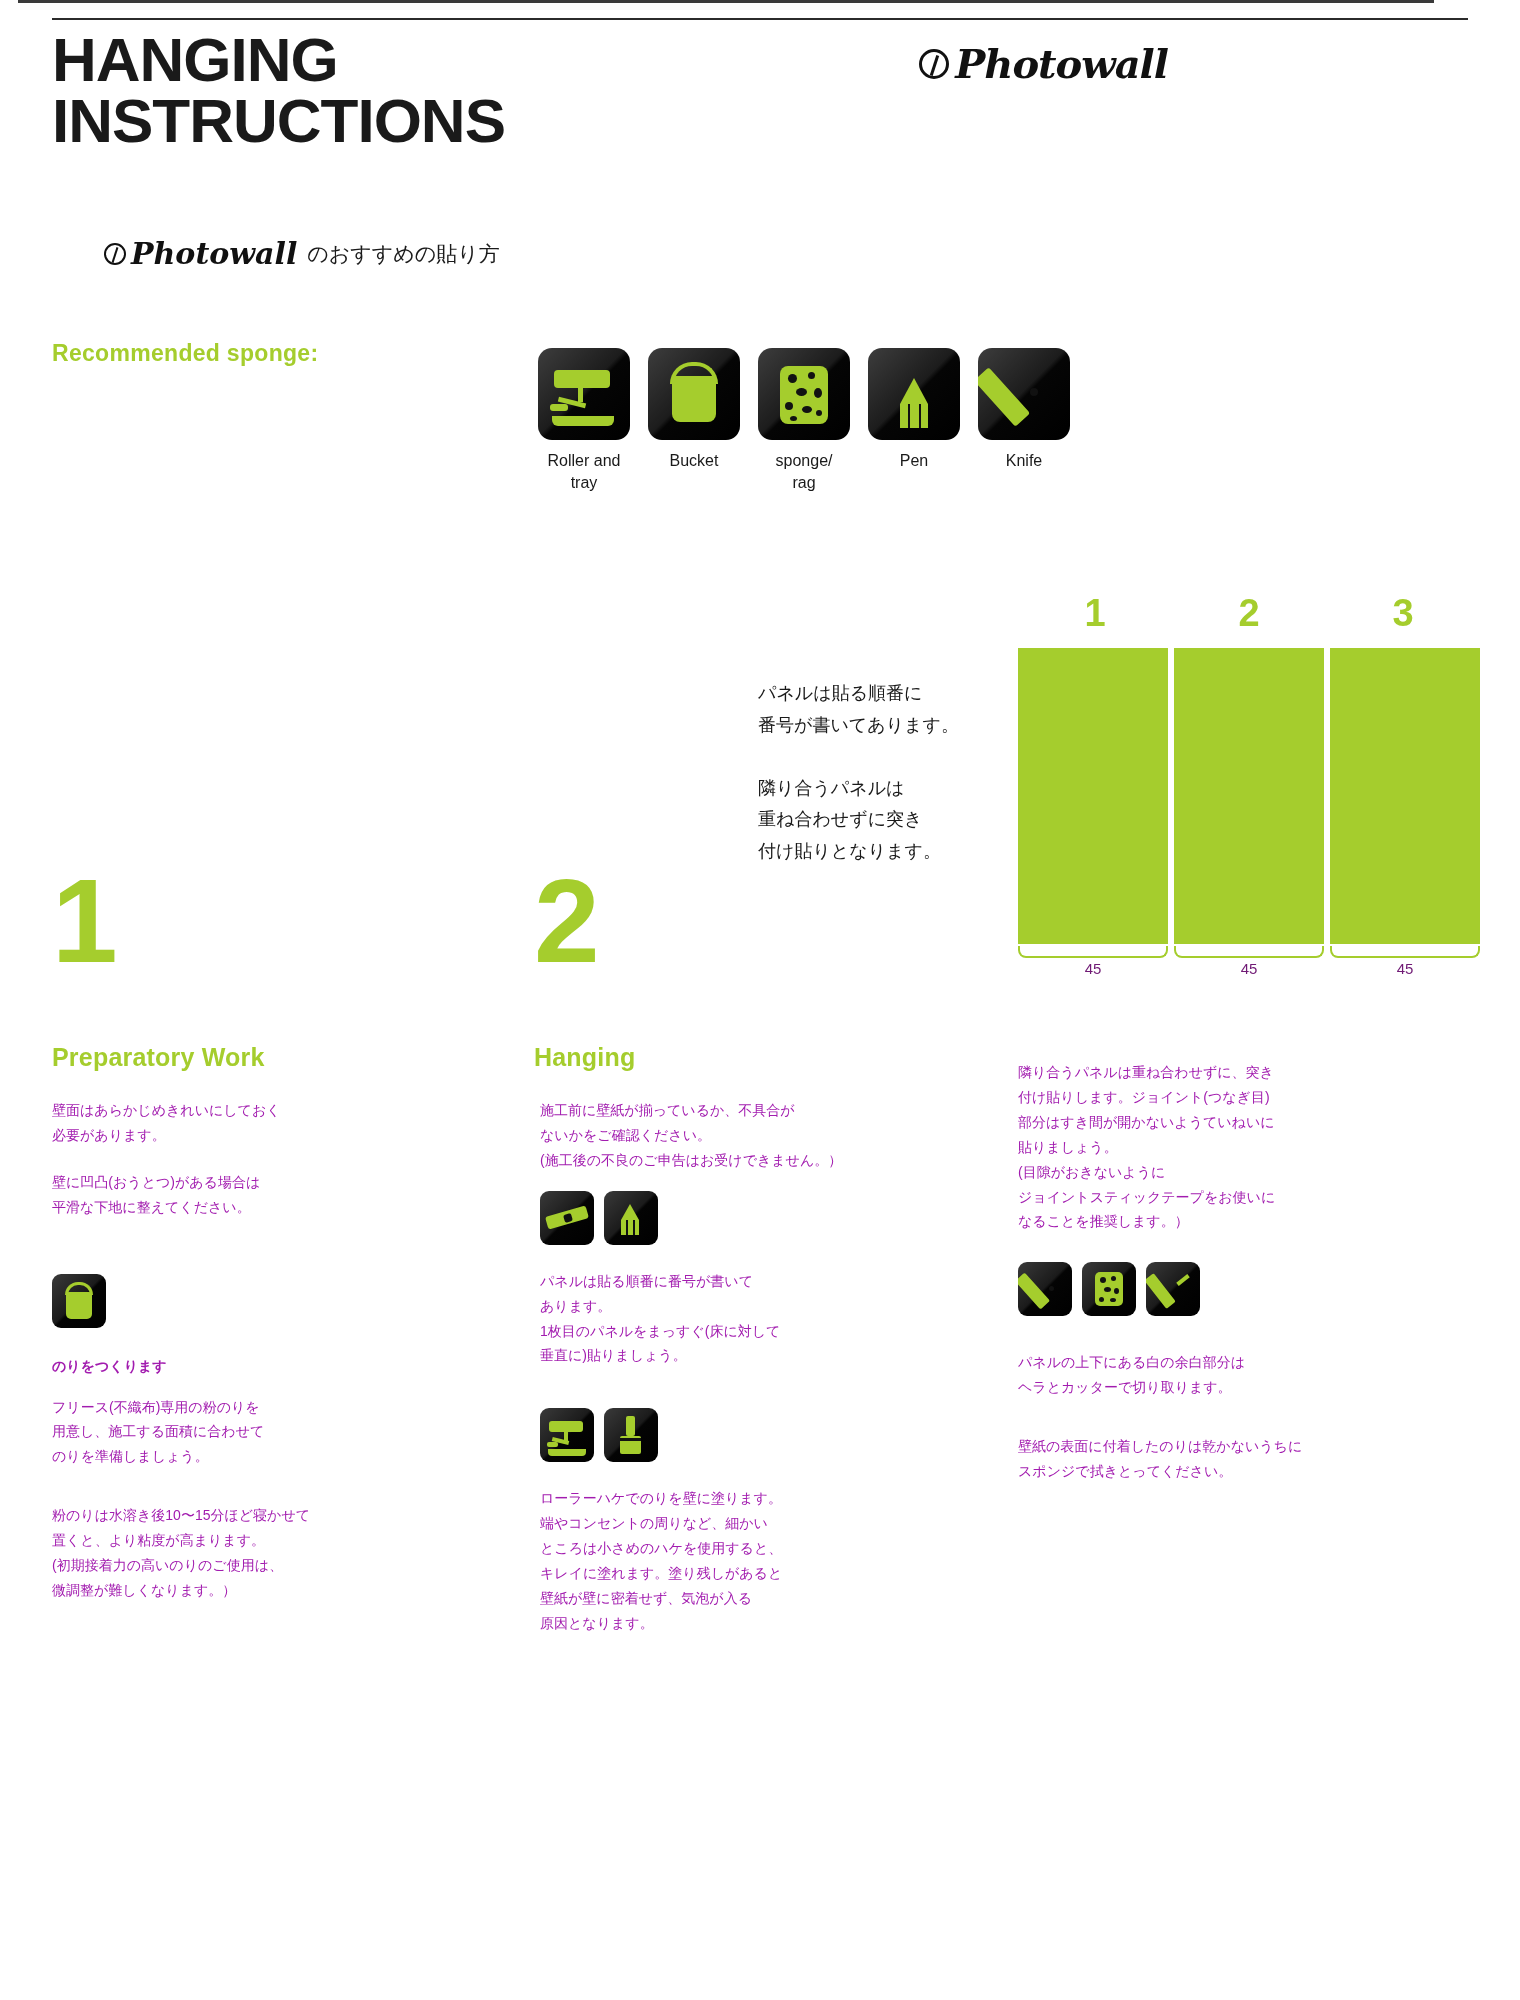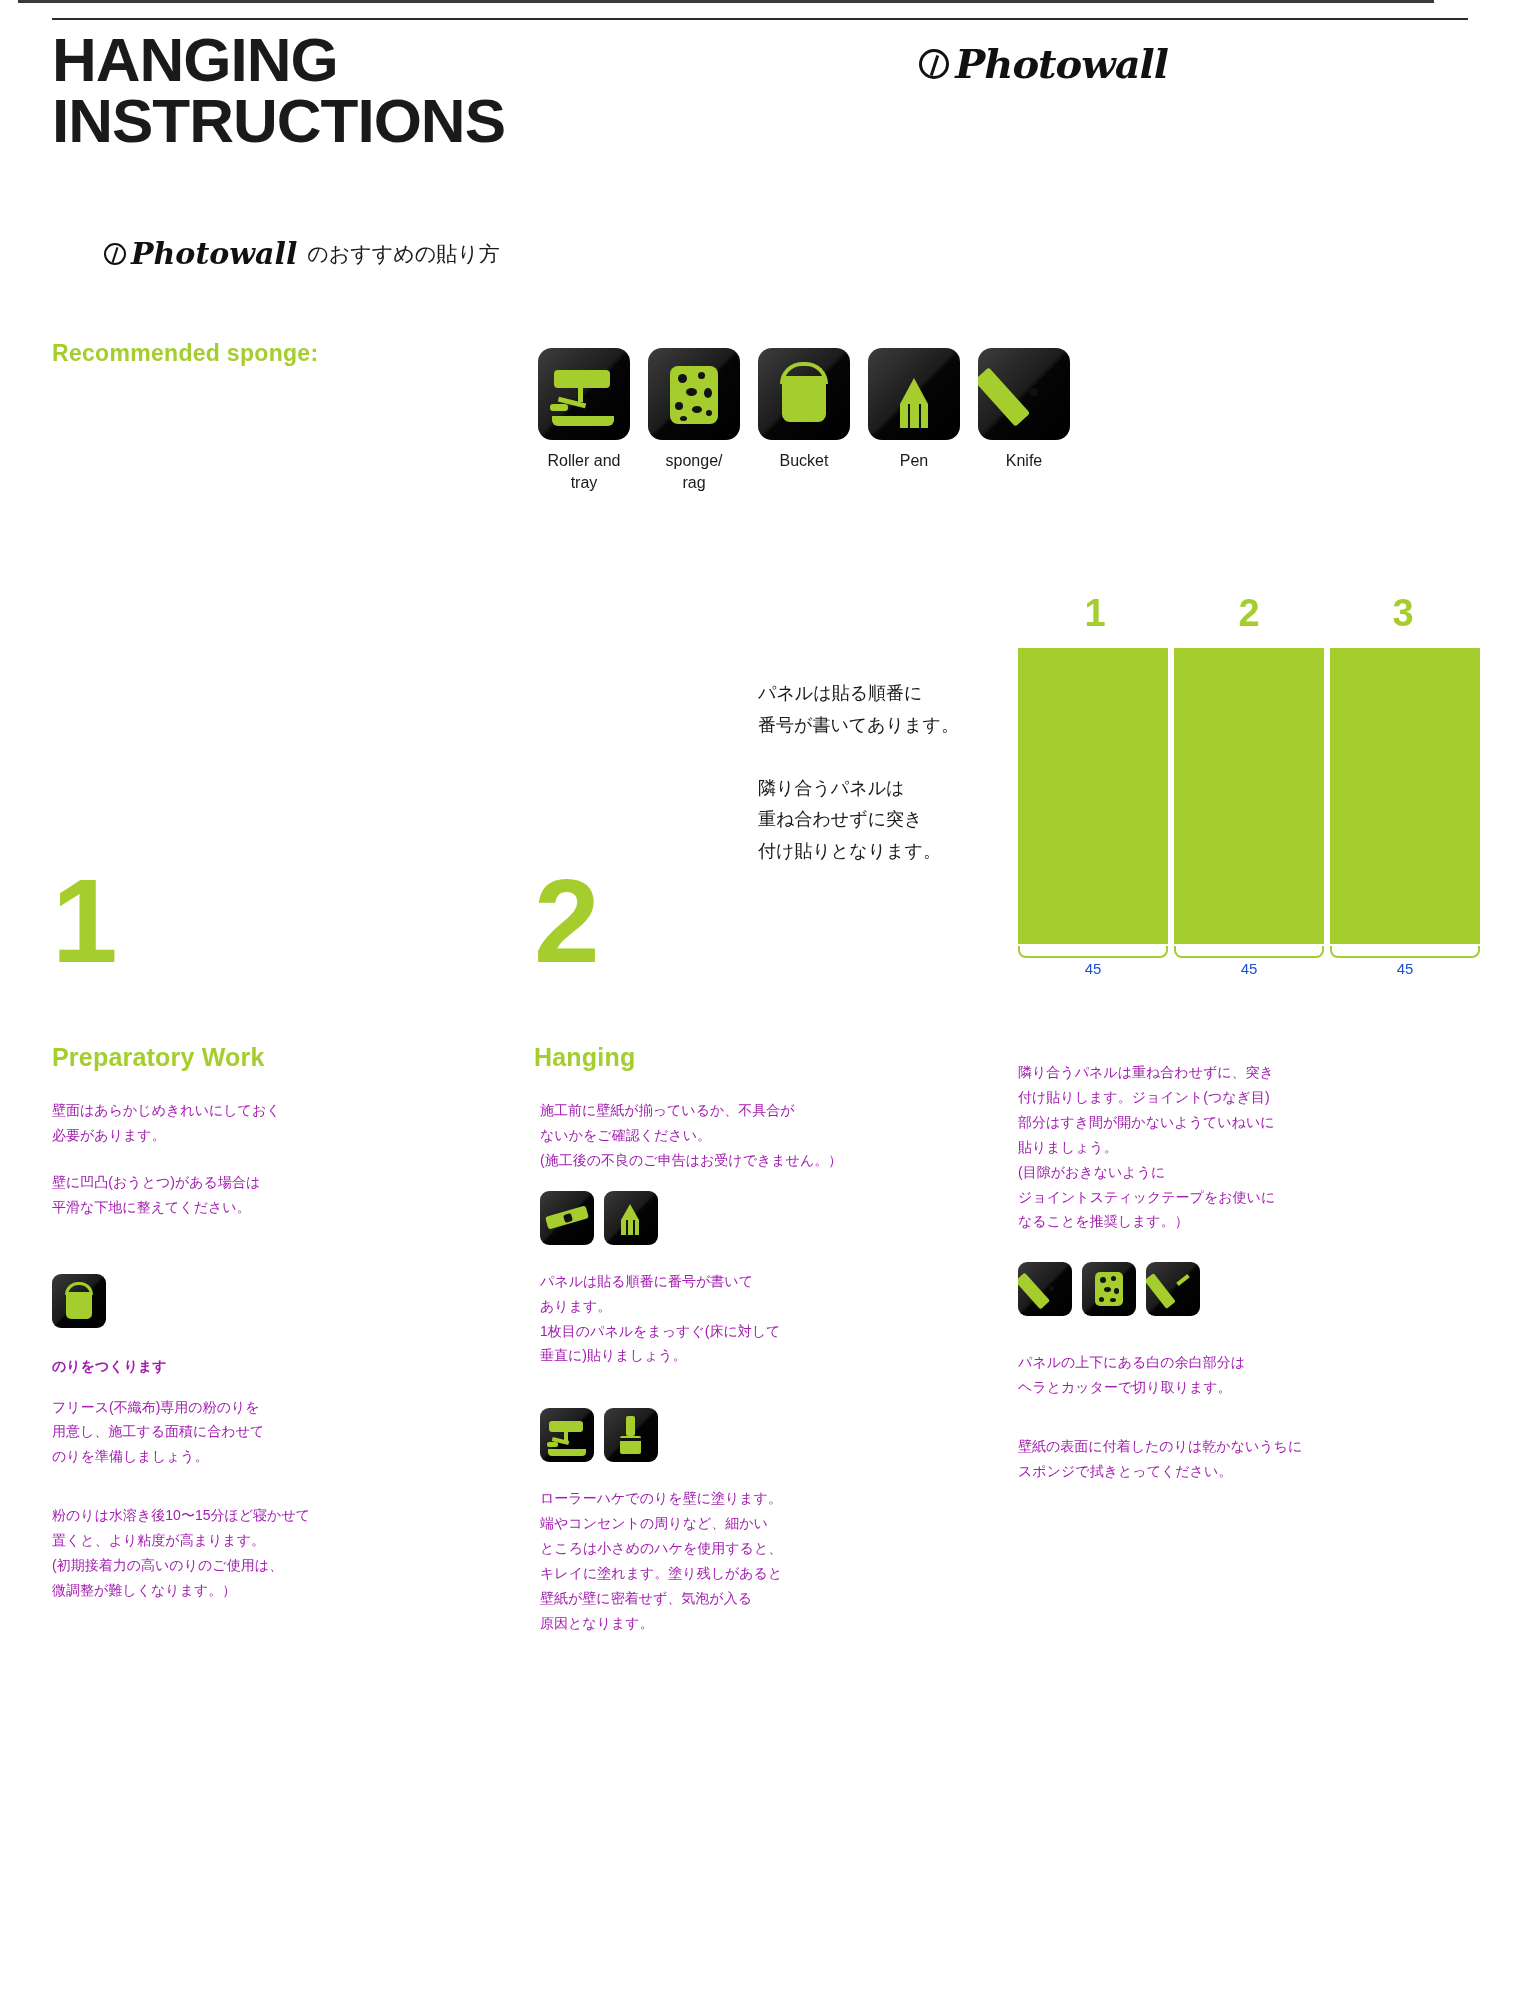--- a/index.html
+++ b/index.html
@@ -217,21 +217,21 @@
     left: 0; top: 0; width: 100%; height: 12px;
     border: 2px solid #a5cd2d;
     border-top: none;
     border-radius: 0 0 8px 8px;
   }
   .brace-val {
     position: absolute;
     left: 0; top: 14px; width: 100%;
     text-align: center;
     font-size: 15px;
-    color: #1d4ed8;
+    color: #701a75;
   }
   .diagram-note {
     position: absolute;
     left: 758px; top: 678px;
     width: 250px;
     font-size: 18px;
     line-height: 1.75;
     color: #1a1a1a;
     white-space: pre-line;
     text-align: left;
@@ -307,48 +307,48 @@
     <div class="tool">
       <div class="tool-icon">
         <span class="ic roller-body"></span>
         <span class="ic roller-handle1"></span>
         <span class="ic roller-handle2"></span>
         <span class="ic roller-grip"></span>
         <span class="ic roller-tray"></span>
       </div>
       <div class="tool-cap">Roller and
 tray</div>
+    </div>
+
+    <div class="tool">
+      <div class="tool-icon">
+        <span class="bucket-handle" style="position:absolute;"></span>
+        <span class="ic bucket-body"></span>
+      </div>
+      <div class="tool-cap">Bucket</div>
     </div>
 
     <div class="tool">
       <div class="tool-icon">
         <span class="ic sponge-body"></span>
         <span class="hole" style="left:30px; top:26px; width:9px; height:9px;"></span>
         <span class="hole" style="left:50px; top:24px; width:7px; height:7px;"></span>
         <span class="hole" style="left:38px; top:40px; width:11px; height:8px;"></span>
         <span class="hole" style="left:56px; top:40px; width:8px; height:10px;"></span>
         <span class="hole" style="left:27px; top:54px; width:8px; height:8px;"></span>
         <span class="hole" style="left:44px; top:58px; width:10px; height:7px;"></span>
         <span class="hole" style="left:58px; top:62px; width:6px; height:6px;"></span>
         <span class="hole" style="left:32px; top:68px; width:7px; height:5px;"></span>
       </div>
       <div class="tool-cap">sponge/
 rag</div>
     </div>
 
     <div class="tool">
       <div class="tool-icon">
-        <span class="bucket-handle" style="position:absolute;"></span>
-        <span class="ic bucket-body"></span>
-      </div>
-      <div class="tool-cap">Bucket</div>
-    </div>
-
-    <div class="tool">
-      <div class="tool-icon">
         <span class="pen-body" style="position:absolute;"></span>
         <span class="ic pen-shaft"></span>
         <span class="ic pen-line" style="left:40px; top:56px;"></span>
         <span class="ic pen-line" style="left:51px; top:56px;"></span>
       </div>
       <div class="tool-cap">Pen</div>
     </div>
 
     <div class="tool">
       <div class="tool-icon">

